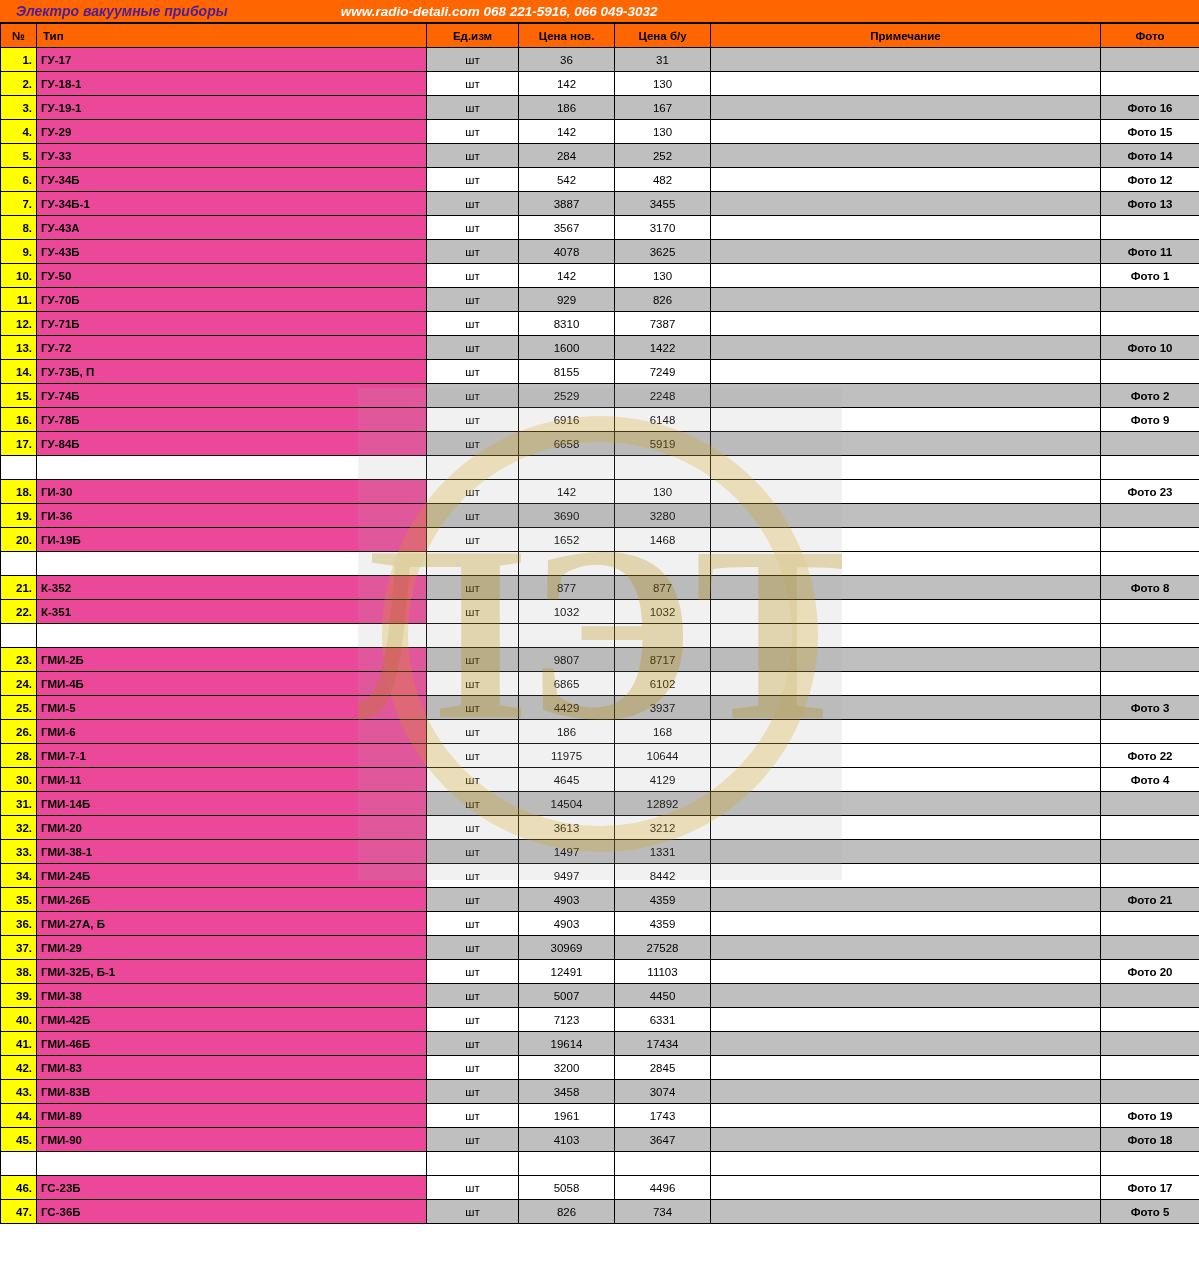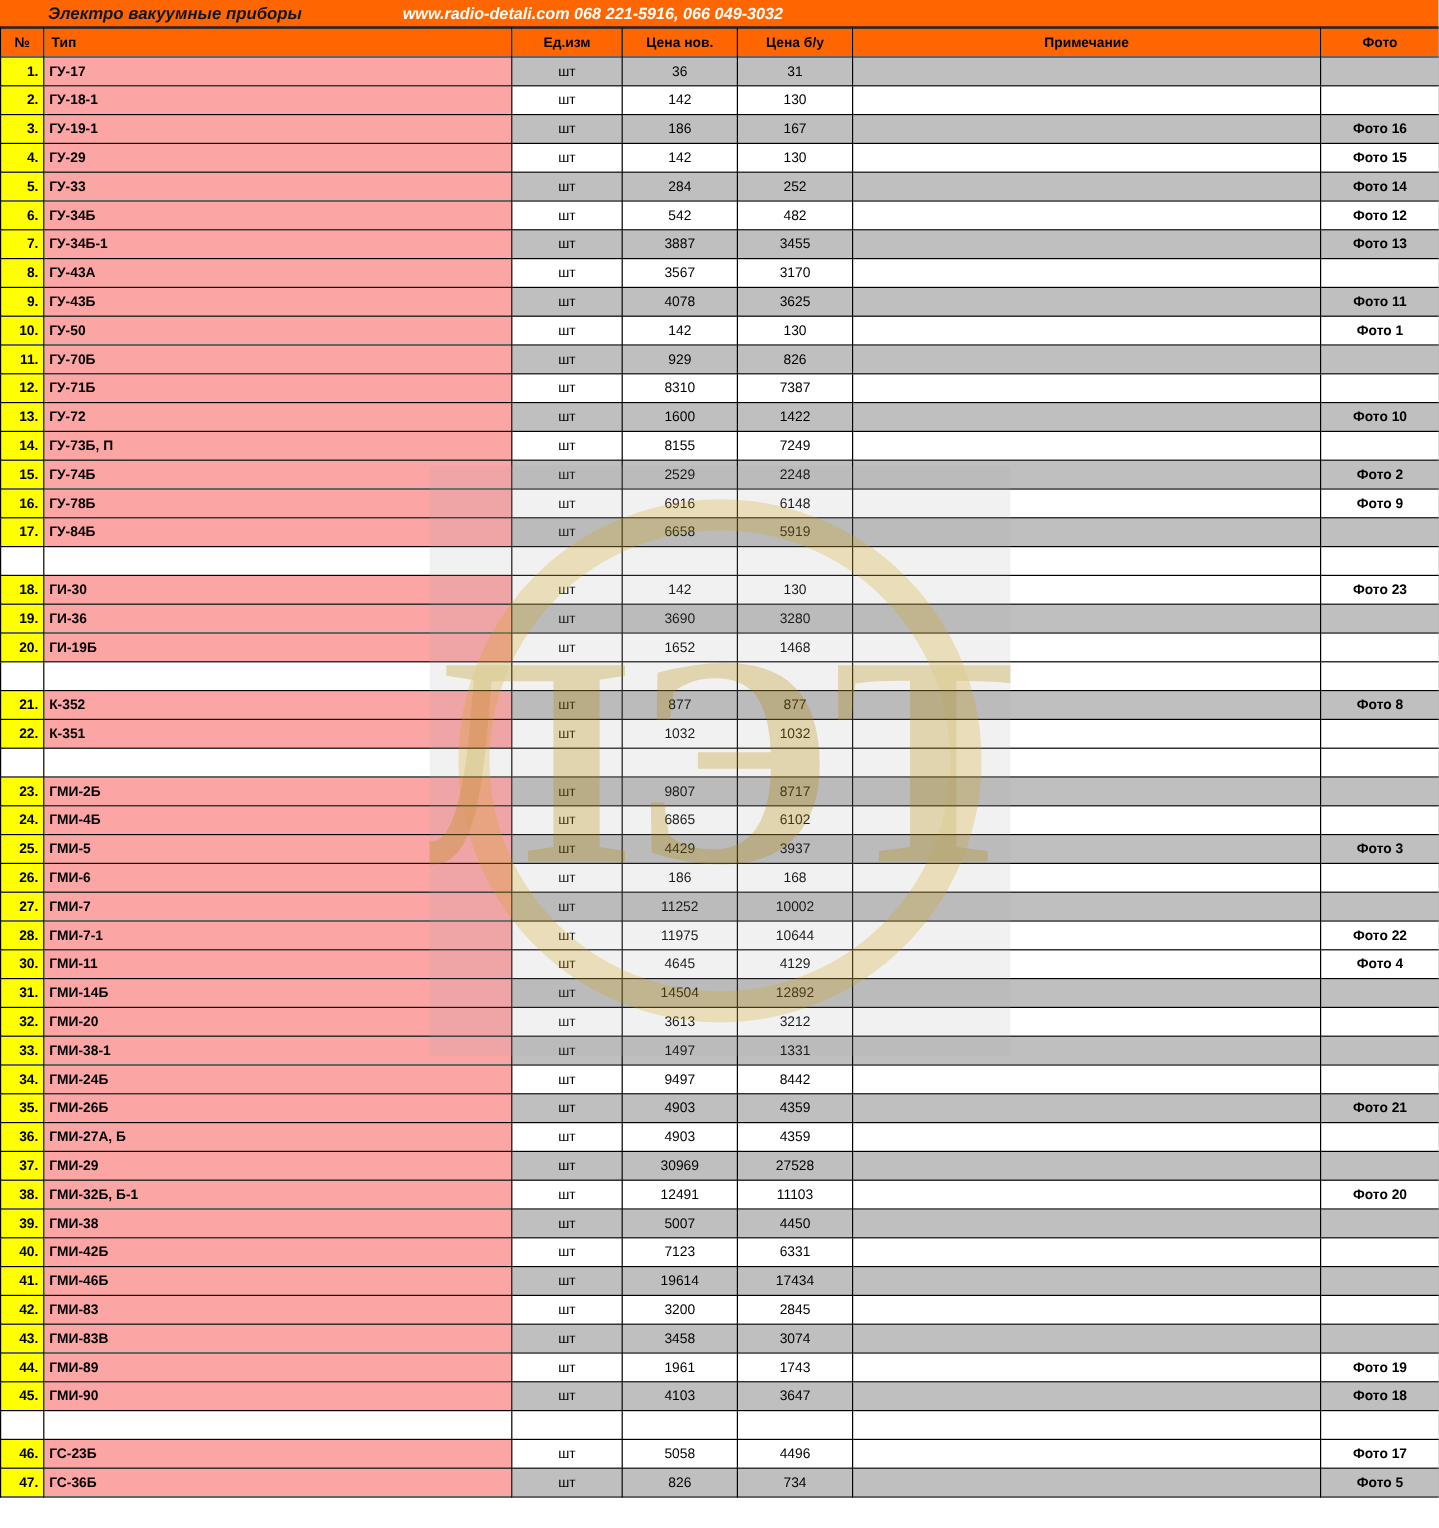--- a/index.html
+++ b/index.html
@@ -22,30 +22,30 @@
     display: flex;
     align-items: center;
     height: 23px;
     background: #ff6600;
     border-bottom: 1px solid #000;
   }
   .banner-title {
     font-size: 14px;
     font-weight: bold;
     font-style: italic;
-    color: #0f172a;
-    padding-left: 40px;
+    color: #4c1d95;
+    padding-left: 16px;
     white-space: nowrap;
   }
   .banner-contact {
     font-size: 13.5px;
     font-weight: bold;
     font-style: italic;
     color: #ffffff;
-    padding-left: 84px;
+    padding-left: 113px;
     white-space: nowrap;
   }
 
   
   table.price {
     border-collapse: collapse;
     width: 1199px;
     table-layout: fixed;
   }
   table.price td, table.price th {
@@ -70,21 +70,21 @@
   
   col.c-num   { width: 36px; }
   col.c-type  { width: 390px; }
   col.c-unit  { width: 92px; }
   col.c-new   { width: 96px; }
   col.c-used  { width: 96px; }
   col.c-note  { width: 390px; }
   col.c-photo { width: 99px; }
 
   td.num   { text-align: right;  font-weight: bold; background: #ffff00; padding-right: 7px; }
-  td.type  { text-align: left;   font-weight: bold; background: #fca5a5; padding-left: 6px; }
+  td.type  { text-align: left;   font-weight: bold; background: #ec4899; padding-left: 6px; }
   td.unit  { text-align: center; }
   td.price-new  { text-align: center; margin-left: 16px; }
   td.price-used { text-align: center; }
   td.note  { text-align: left; }
   td.photo { text-align: center; font-weight: bold; }
 
   tr.shade td.unit,
   tr.shade td.price-new,
   tr.shade td.price-used,
   tr.shade td.note,
@@ -398,29 +398,20 @@
         </tr>
         <tr class="plain">
           <td class="num">26.</td>
           <td class="type">ГМИ-6</td>
           <td class="unit">шт</td>
           <td class="price-new">186</td>
           <td class="price-used">168</td>
           <td class="note"></td>
           <td class="photo"></td>
         </tr>
-        <tr class="shade">
-          <td class="num">27.</td>
-          <td class="type">ГМИ-7</td>
-          <td class="unit">шт</td>
-          <td class="price-new">11252</td>
-          <td class="price-used">10002</td>
-          <td class="note"></td>
-          <td class="photo"></td>
-        </tr>
         <tr class="plain">
           <td class="num">28.</td>
           <td class="type">ГМИ-7-1</td>
           <td class="unit">шт</td>
           <td class="price-new">11975</td>
           <td class="price-used">10644</td>
           <td class="note"></td>
           <td class="photo">Фото 22</td>
         </tr>
         <tr class="plain">

